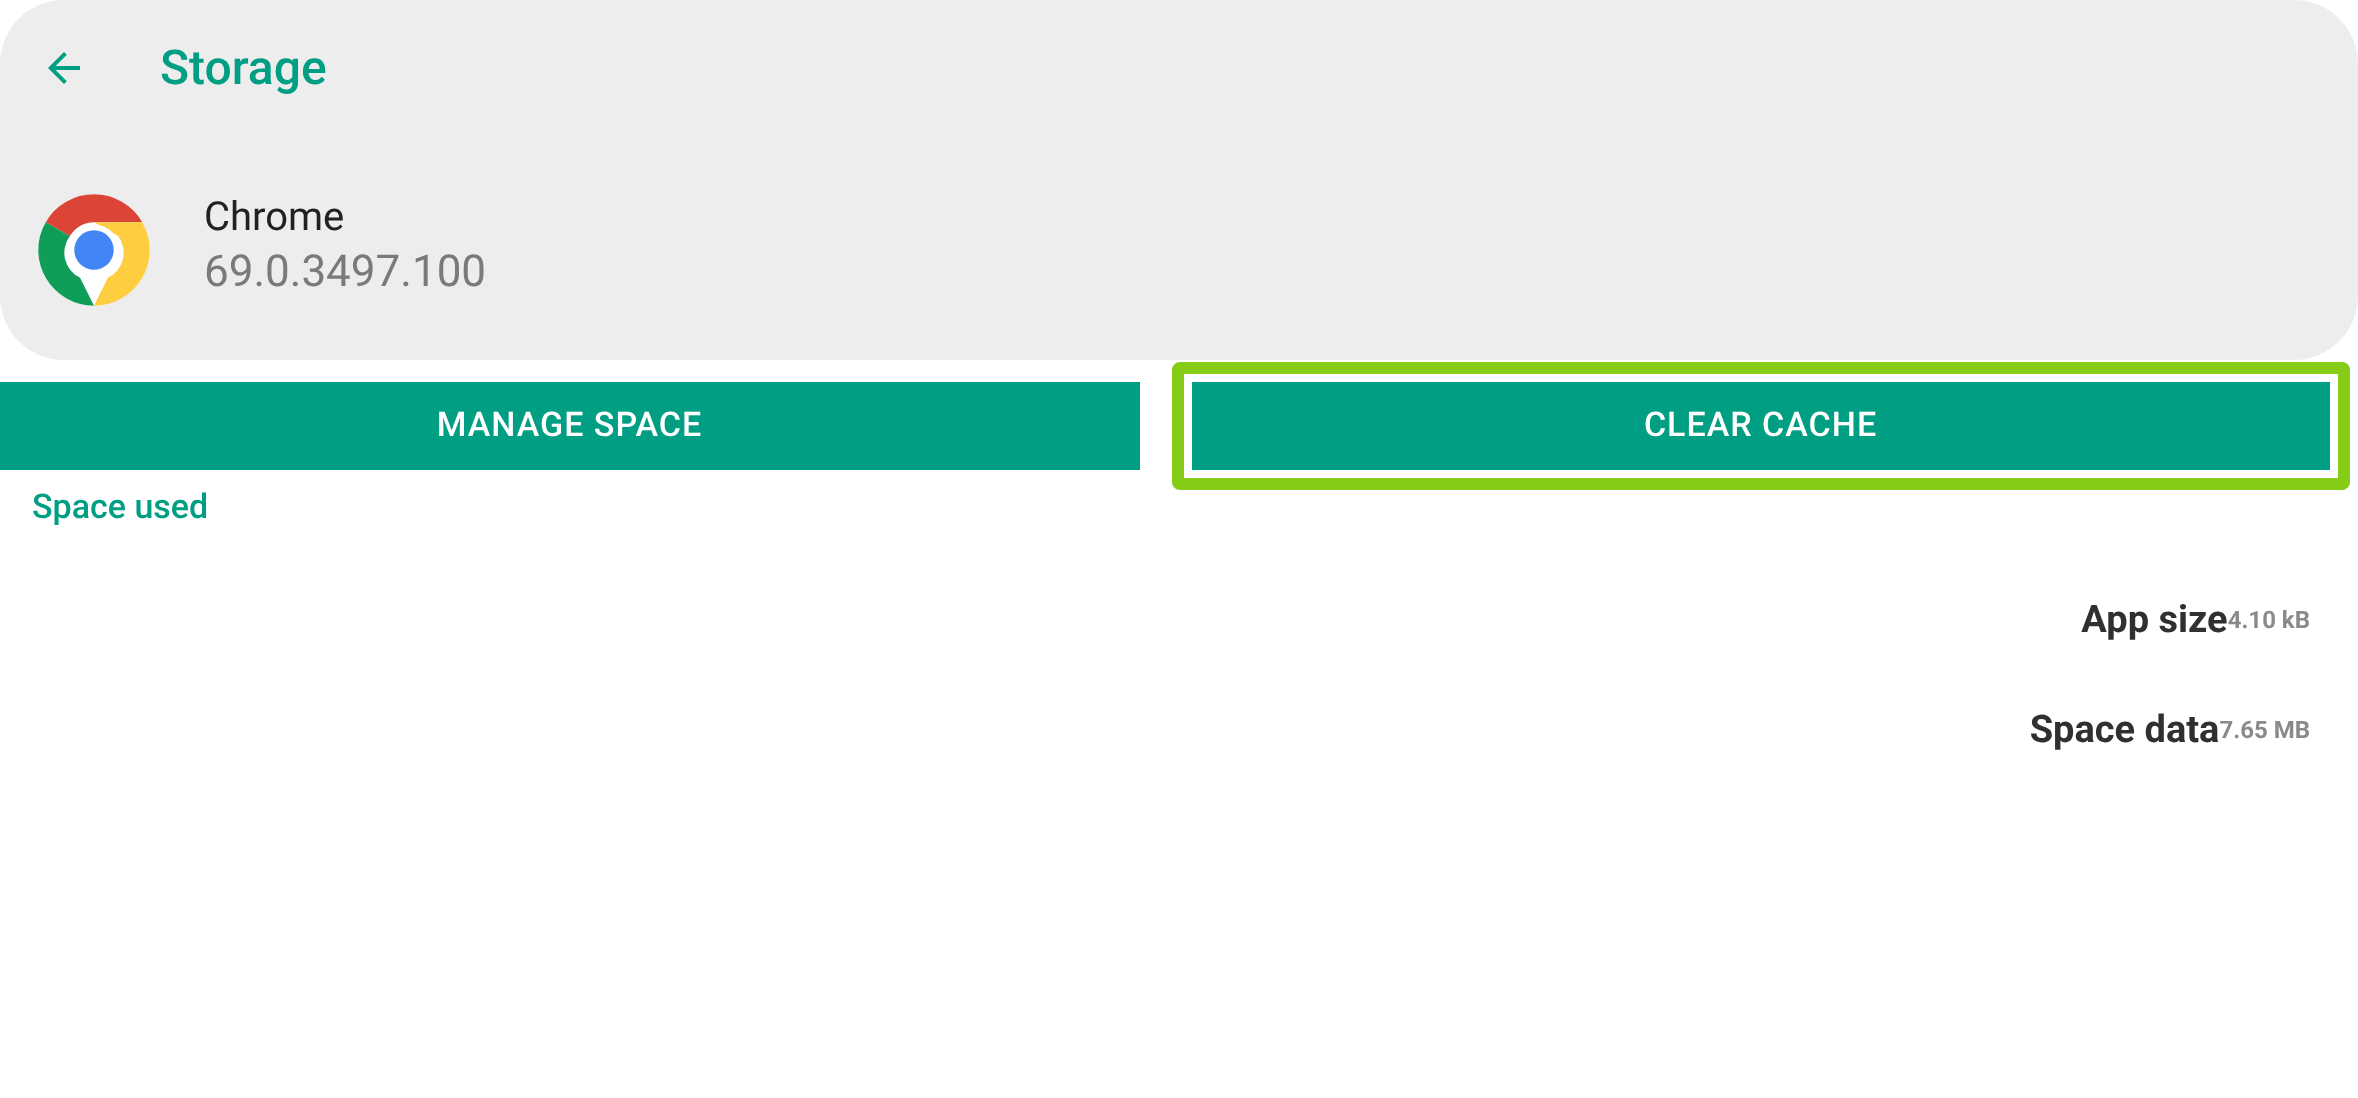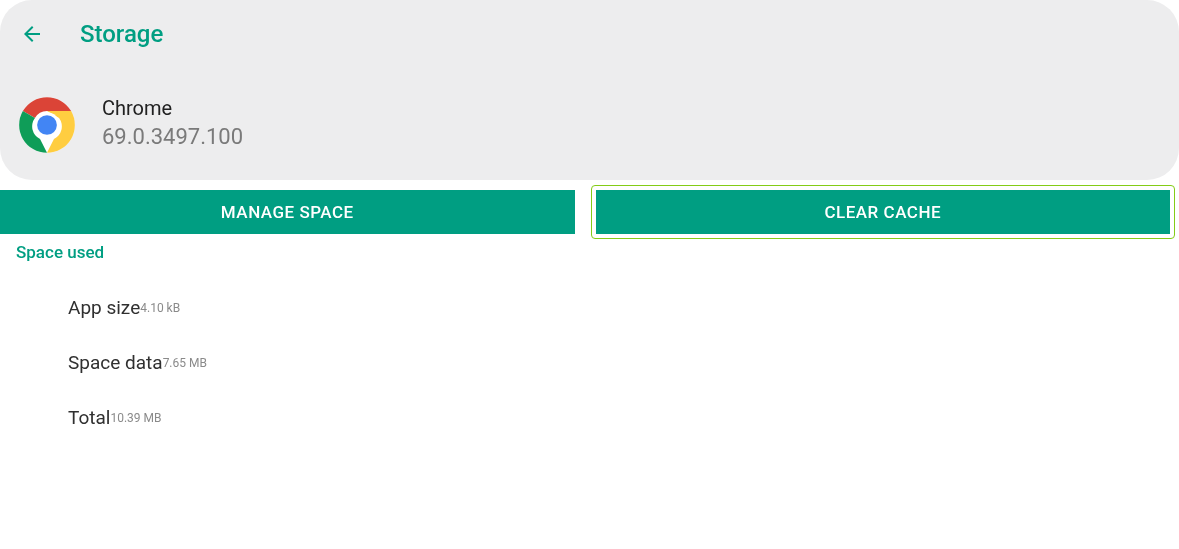--- a/index.html
+++ b/index.html
@@ -78,21 +78,21 @@
       padding: 12px 0;
       font-size: 17px;
       font-weight: 500;
       letter-spacing: 0.5px;
       cursor: pointer;
       font-family: inherit;
       text-align: center;
     }
     .highlight-wrapper {
       flex: 1;
-      border: 1px solid #84cc16;
+      border: 6px solid #84cc16;
       padding: 4px;
       margin: -9px 4px -9px 0;
       border-radius: 4px;
       display: flex;
     }
     .highlight-wrapper .action-button {
       flex: 1;
     }
     .content-section {
       padding: 8px 16px 0 16px;
@@ -100,23 +100,24 @@
     .section-label {
       color: #009e82;
       font-size: 17px;
       font-weight: 500;
     }
     .rows {
       padding-top: 18px;
     }
     .row {
       display: flex;
-      justify-content: flex-start;
+      justify-content: flex-end;
       align-items: center;
       padding: 16px 0 16px 52px;
+      font-weight: bold;
     }
     .row-label {
       color: #303030;
       font-size: 19px;
     }
     .row-value {
       color: #8a8a8a;
       font-size: 12px;
       padding-right: 8px;
     }
@@ -163,18 +164,14 @@
   <div class="section-label">Space used</div>
   <div class="rows">
     <div class="row">
       <span class="row-label">App size</span>
       <span class="row-value">4.10 kB</span>
     </div>
     <div class="row">
       <span class="row-label">Space data</span>
       <span class="row-value">7.65 MB</span>
     </div>
-    <div class="row">
-      <span class="row-label">Total</span>
-      <span class="row-value">10.39 MB</span>
-    </div>
   </div>
 </div>
 
 </body></html>

